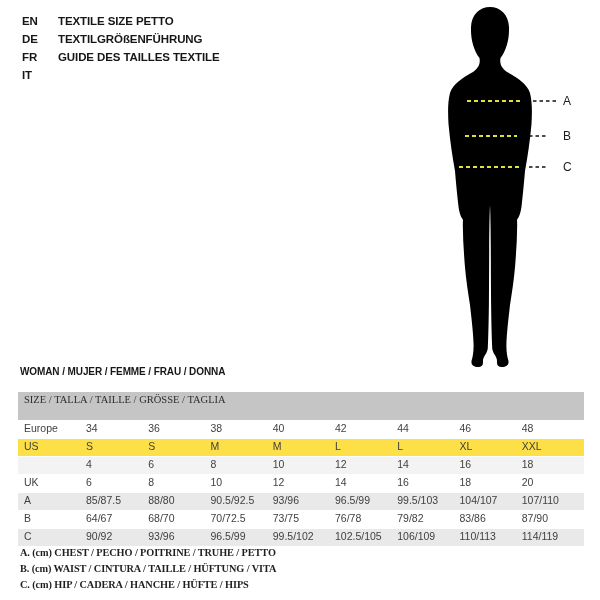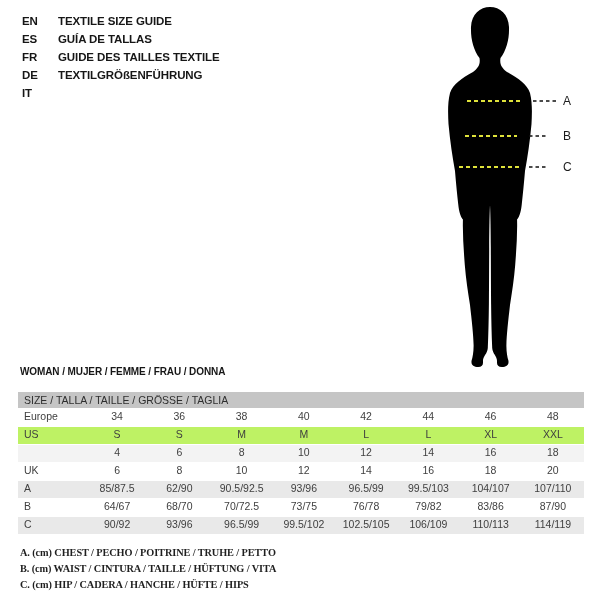--- a/index.html
+++ b/index.html
@@ -12,47 +12,43 @@
   .lang-block{position:absolute;left:22px;top:12px;}
   .lang-row{display:flex;height:18px;line-height:18px;font-size:11.5px;font-weight:bold;letter-spacing:-0.1px;color:#161616;}
   .lang-code{width:36px;flex:0 0 36px;}
   
   .figure-svg{position:absolute;left:418px;top:4px;}
   .marker-label{font-family:"Liberation Sans","DejaVu Sans",sans-serif;font-size:12px;fill:#1c1c1c;}
   
   .section-title{position:absolute;left:20px;top:366px;font-size:10px;font-weight:bold;letter-spacing:-0.1px;color:#161616;}
   
   .size-table{position:absolute;left:18px;top:392px;width:566px;}
-  .table-header{height:16px;line-height:16px;font-size:10.5px;padding-left:6px;color:#2e2e2e;margin-bottom:1px;}
+  .table-header{height:28px;line-height:16px;font-size:10.5px;padding-left:6px;color:#2e2e2e;margin-bottom:1px;font-family:Liberation Serif, serif;}
   .table-row{display:flex;height:17px;line-height:15px;font-size:10.5px;color:#3f3f3f;margin-bottom:1px;}
   .row-label{flex:0 0 62px;padding-left:6px;}
-  .cell{flex:1;text-align:center;}
+  .cell{flex:1;}
   
   .legend{position:absolute;left:20px;top:545px;font-family:Liberation Serif, serif;}
   .legend-row{height:16px;line-height:16px;font-size:10.3px;font-weight:bold;letter-spacing:-0.1px;color:#1f1f1f;}
 </style>
 </head>
 <body>
 
 <div class="lang-block" id="lang-block">
     <div class="lang-row">
       <span class="lang-code">EN</span>
-      <span>TEXTILE SIZE GUIDE</span>
+      <span>TEXTILE SIZE PETTO</span>
     </div>
     <div class="lang-row">
-      <span class="lang-code">ES</span>
-      <span>GUÍA DE TALLAS</span>
+      <span class="lang-code">DE</span>
+      <span>TEXTILGRÖßENFÜHRUNG</span>
     </div>
     <div class="lang-row">
       <span class="lang-code">FR</span>
       <span>GUIDE DES TAILLES TEXTILE</span>
-    </div>
-    <div class="lang-row">
-      <span class="lang-code">DE</span>
-      <span>TEXTILGRÖßENFÜHRUNG</span>
     </div>
     <div class="lang-row">
       <span class="lang-code">IT</span>
     </div>
   </div>
 
 <svg class="figure-svg" width="160" height="368" viewBox="0 0 160 368" xmlns="http://www.w3.org/2000/svg">
   <path fill="#000000" d="
     M72,3
     C82,3 90.5,10 91,23 C91.4,35 88.5,46 82.5,54 C81.5,60 83.5,64 89,68
@@ -102,21 +98,21 @@
         <div class="row-label">Europe</div>
         <div class="cell">34</div>
         <div class="cell">36</div>
         <div class="cell">38</div>
         <div class="cell">40</div>
         <div class="cell">42</div>
         <div class="cell">44</div>
         <div class="cell">46</div>
         <div class="cell">48</div>
       </div>
-      <div class="table-row" style="background: #bef264;">
+      <div class="table-row" style="background: #fde047;">
         <div class="row-label">US</div>
         <div class="cell">S</div>
         <div class="cell">S</div>
         <div class="cell">M</div>
         <div class="cell">M</div>
         <div class="cell">L</div>
         <div class="cell">L</div>
         <div class="cell">XL</div>
         <div class="cell">XXL</div>
       </div>
@@ -138,21 +134,21 @@
         <div class="cell">10</div>
         <div class="cell">12</div>
         <div class="cell">14</div>
         <div class="cell">16</div>
         <div class="cell">18</div>
         <div class="cell">20</div>
       </div>
       <div class="table-row" style="background: rgb(233, 233, 233);">
         <div class="row-label">A</div>
         <div class="cell">85/87.5</div>
-        <div class="cell">62/90</div>
+        <div class="cell">88/80</div>
         <div class="cell">90.5/92.5</div>
         <div class="cell">93/96</div>
         <div class="cell">96.5/99</div>
         <div class="cell">99.5/103</div>
         <div class="cell">104/107</div>
         <div class="cell">107/110</div>
       </div>
       <div class="table-row">
         <div class="row-label">B</div>
         <div class="cell">64/67</div>

